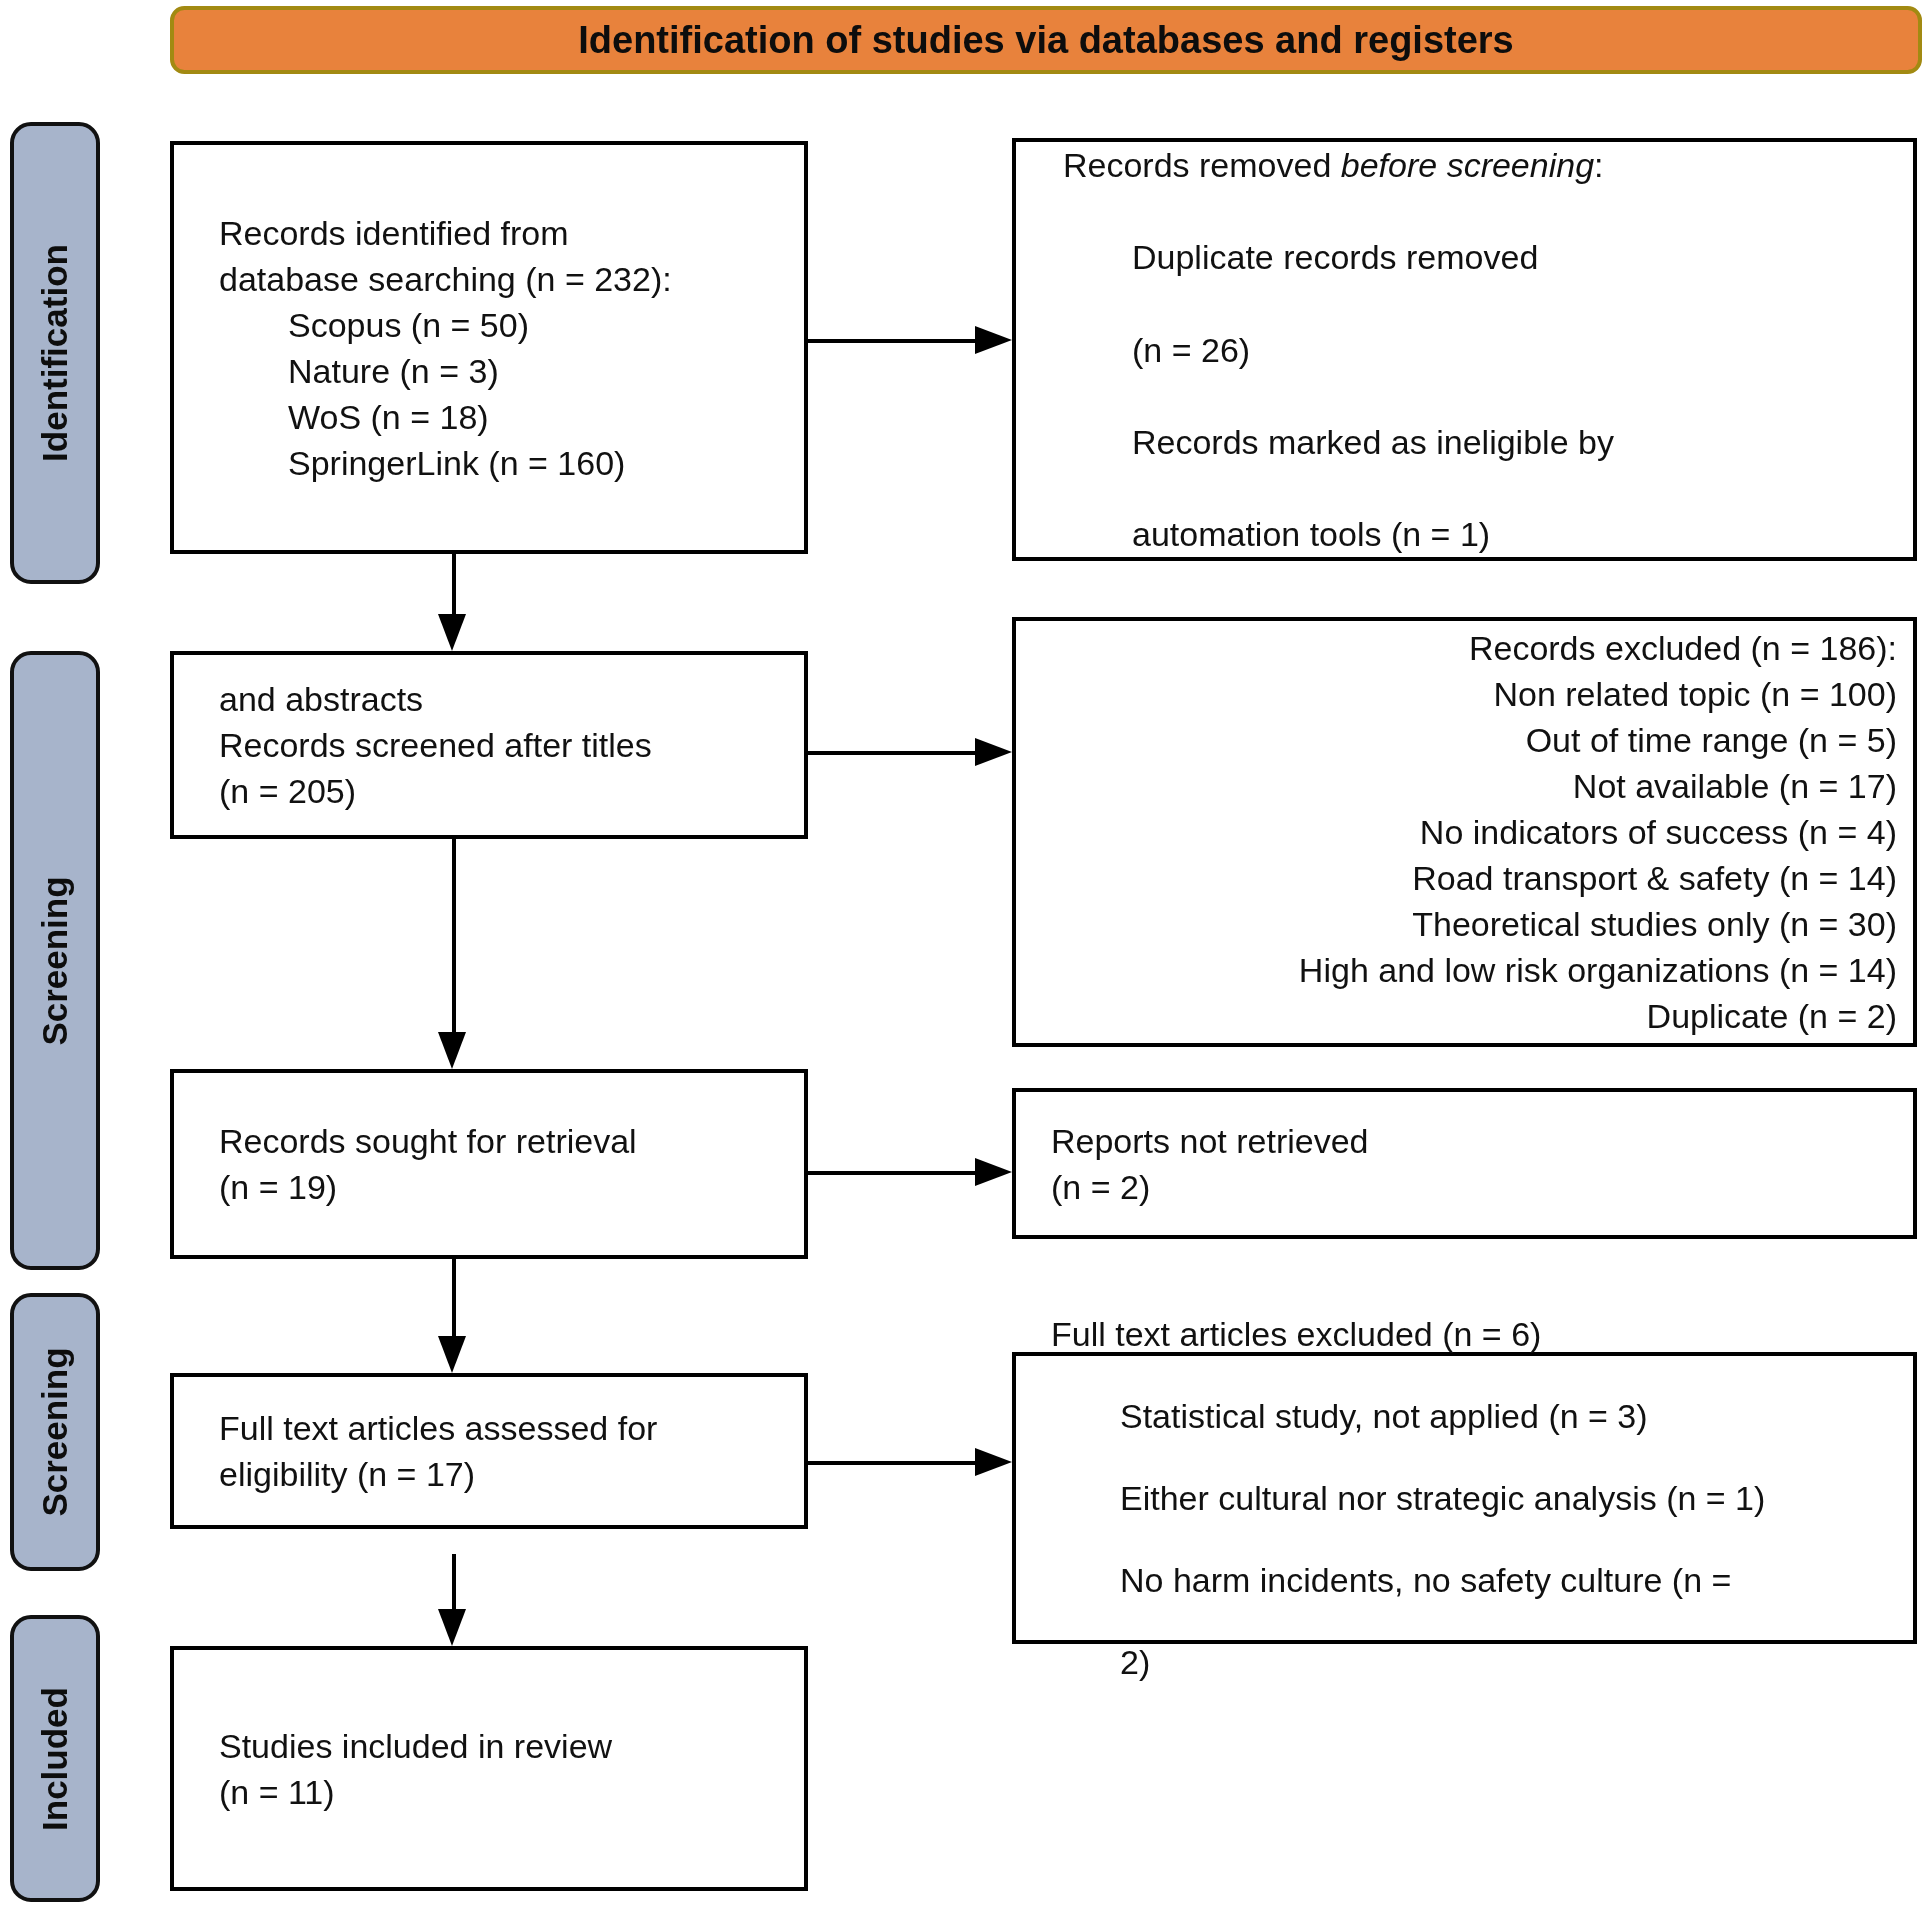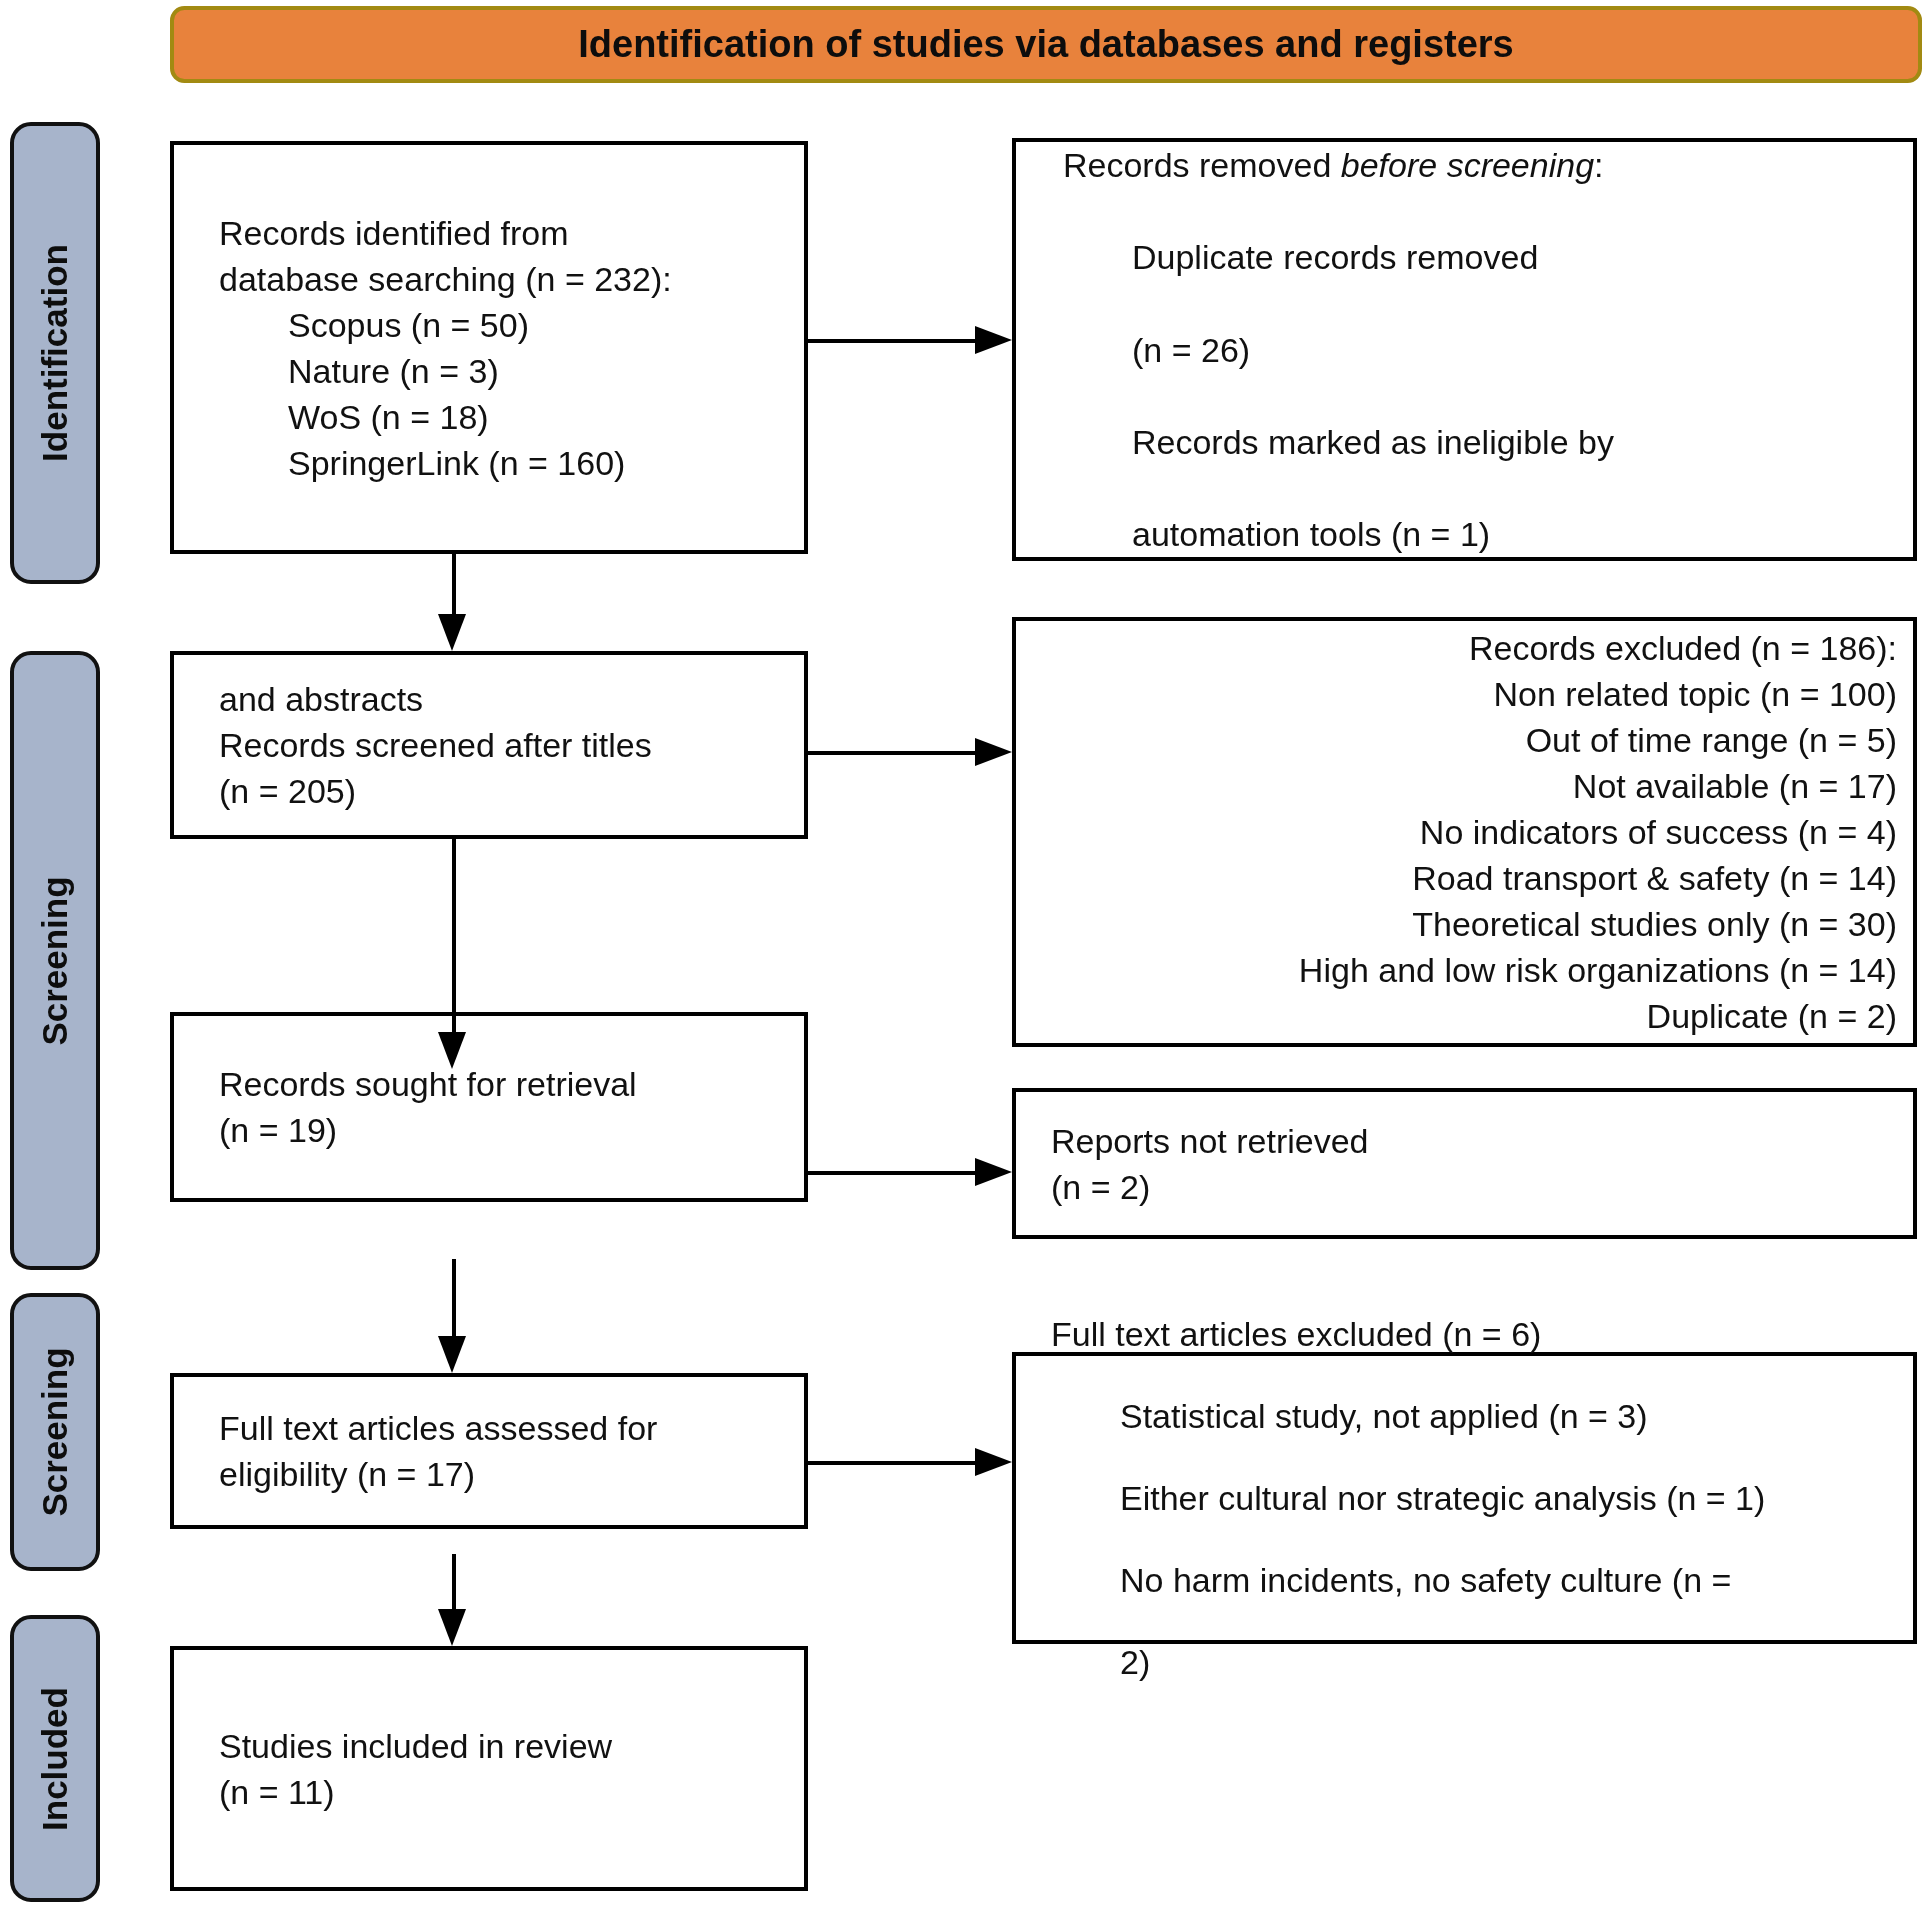--- a/index.html
+++ b/index.html
@@ -6,21 +6,21 @@
   #canvas{
     position:relative;
     width:1930px;height:1909px;
     background:#ffffff;
     font-family:"Liberation Sans", sans-serif;
     color:#111111;
     overflow:hidden;
   }
   
   .banner{
-    position:absolute;left:170px;top:6.4px;width:1752px;height:77px;
+    position:absolute;left:170px;top:6.4px;width:1752px;height:68px;
     background:#E8823C;
     border:4px solid #A28A12;
     border-radius:14.4px;
     box-sizing:border-box;
     display:flex;align-items:center;justify-content:center;
   }
   .banner .txt{
     font-size:38px;font-weight:bold;color:#0d0d0d;letter-spacing:0px;
   }
   
@@ -52,21 +52,21 @@
   }
   .fbox .line{
     font-size:34px;line-height:46px;white-space:nowrap;
   }
   .fbox .line.ind{padding-left:69px;}
   .fbox .line .it{font-style:italic;}
   #box-records-identified {left:170px;top:141px;width:638px;height:413px;}
   #box-records-removed    {left:1012px;top:138px;width:905px;height:423px;padding-left:47px;justify-content:space-between;}
   #box-records-screened   {left:170px;top:651px;width:638px;height:188px;}
   #box-records-excluded   {left:1012px;top:617px;width:905px;height:430px;padding-left:55px;align-items:flex-end;}
-  #box-records-sought     {left:170px;top:1012px;width:638px;height:190px;}
+  #box-records-sought     {left:170px;top:1069px;width:638px;height:190px;}
   #box-reports-not-retrieved{left:1012px;top:1088px;width:905px;height:151px;padding-left:35px;}
   #box-full-text-assessed {left:170px;top:1373px;width:638px;height:156px;}
   #box-full-text-excluded {left:1012px;top:1352px;width:905px;height:292px;padding-left:35px;gap:36px;}
   #box-studies-included   {left:170px;top:1646px;width:638px;height:245px;}
   
   .hline{position:absolute;height:4px;background:#000;}
   .vline{position:absolute;width:4px;background:#000;}
   .head-right{
     position:absolute;width:0;height:0;
     border-top:14.4px solid transparent;

